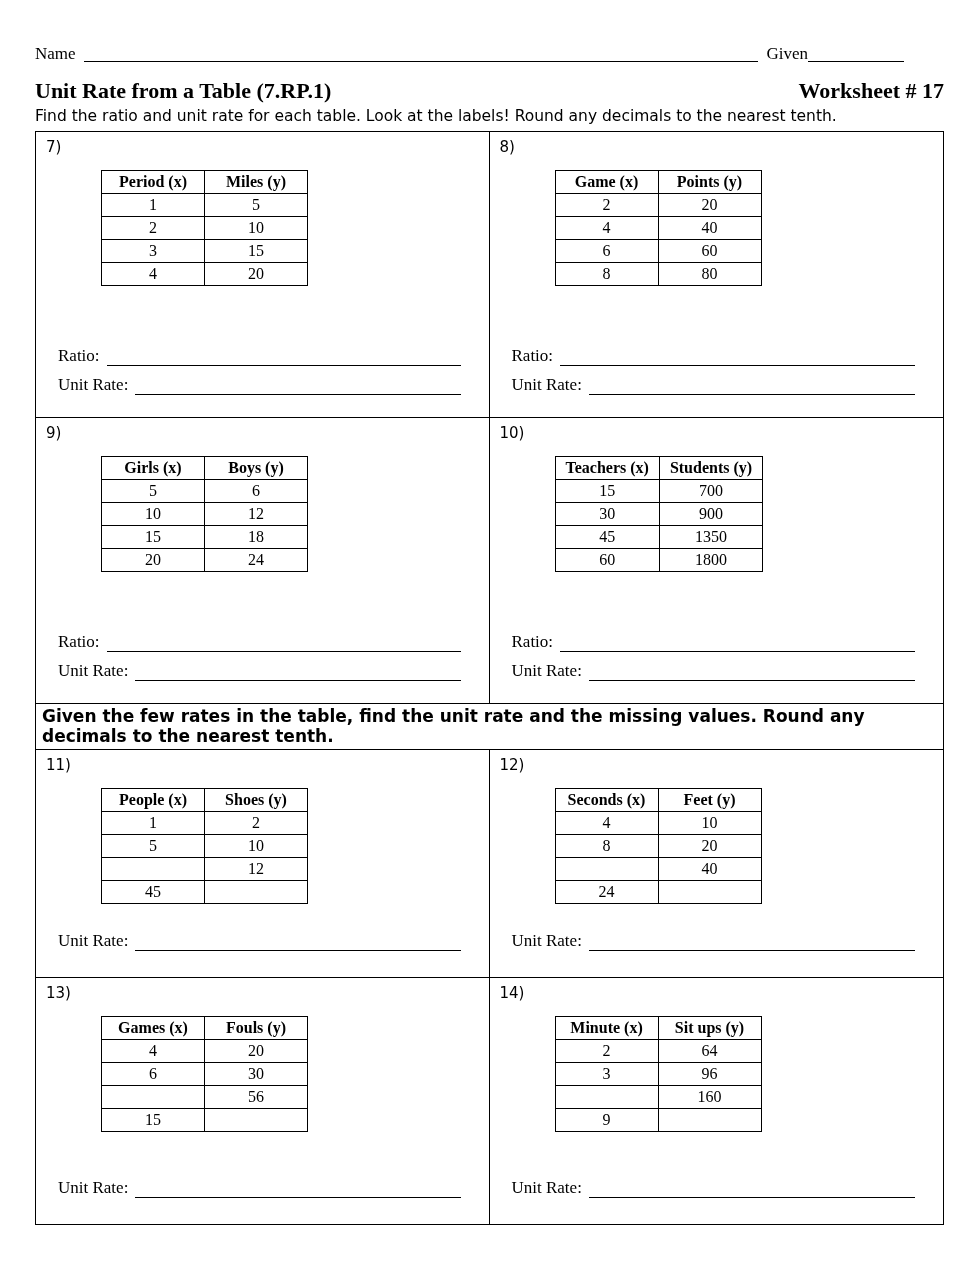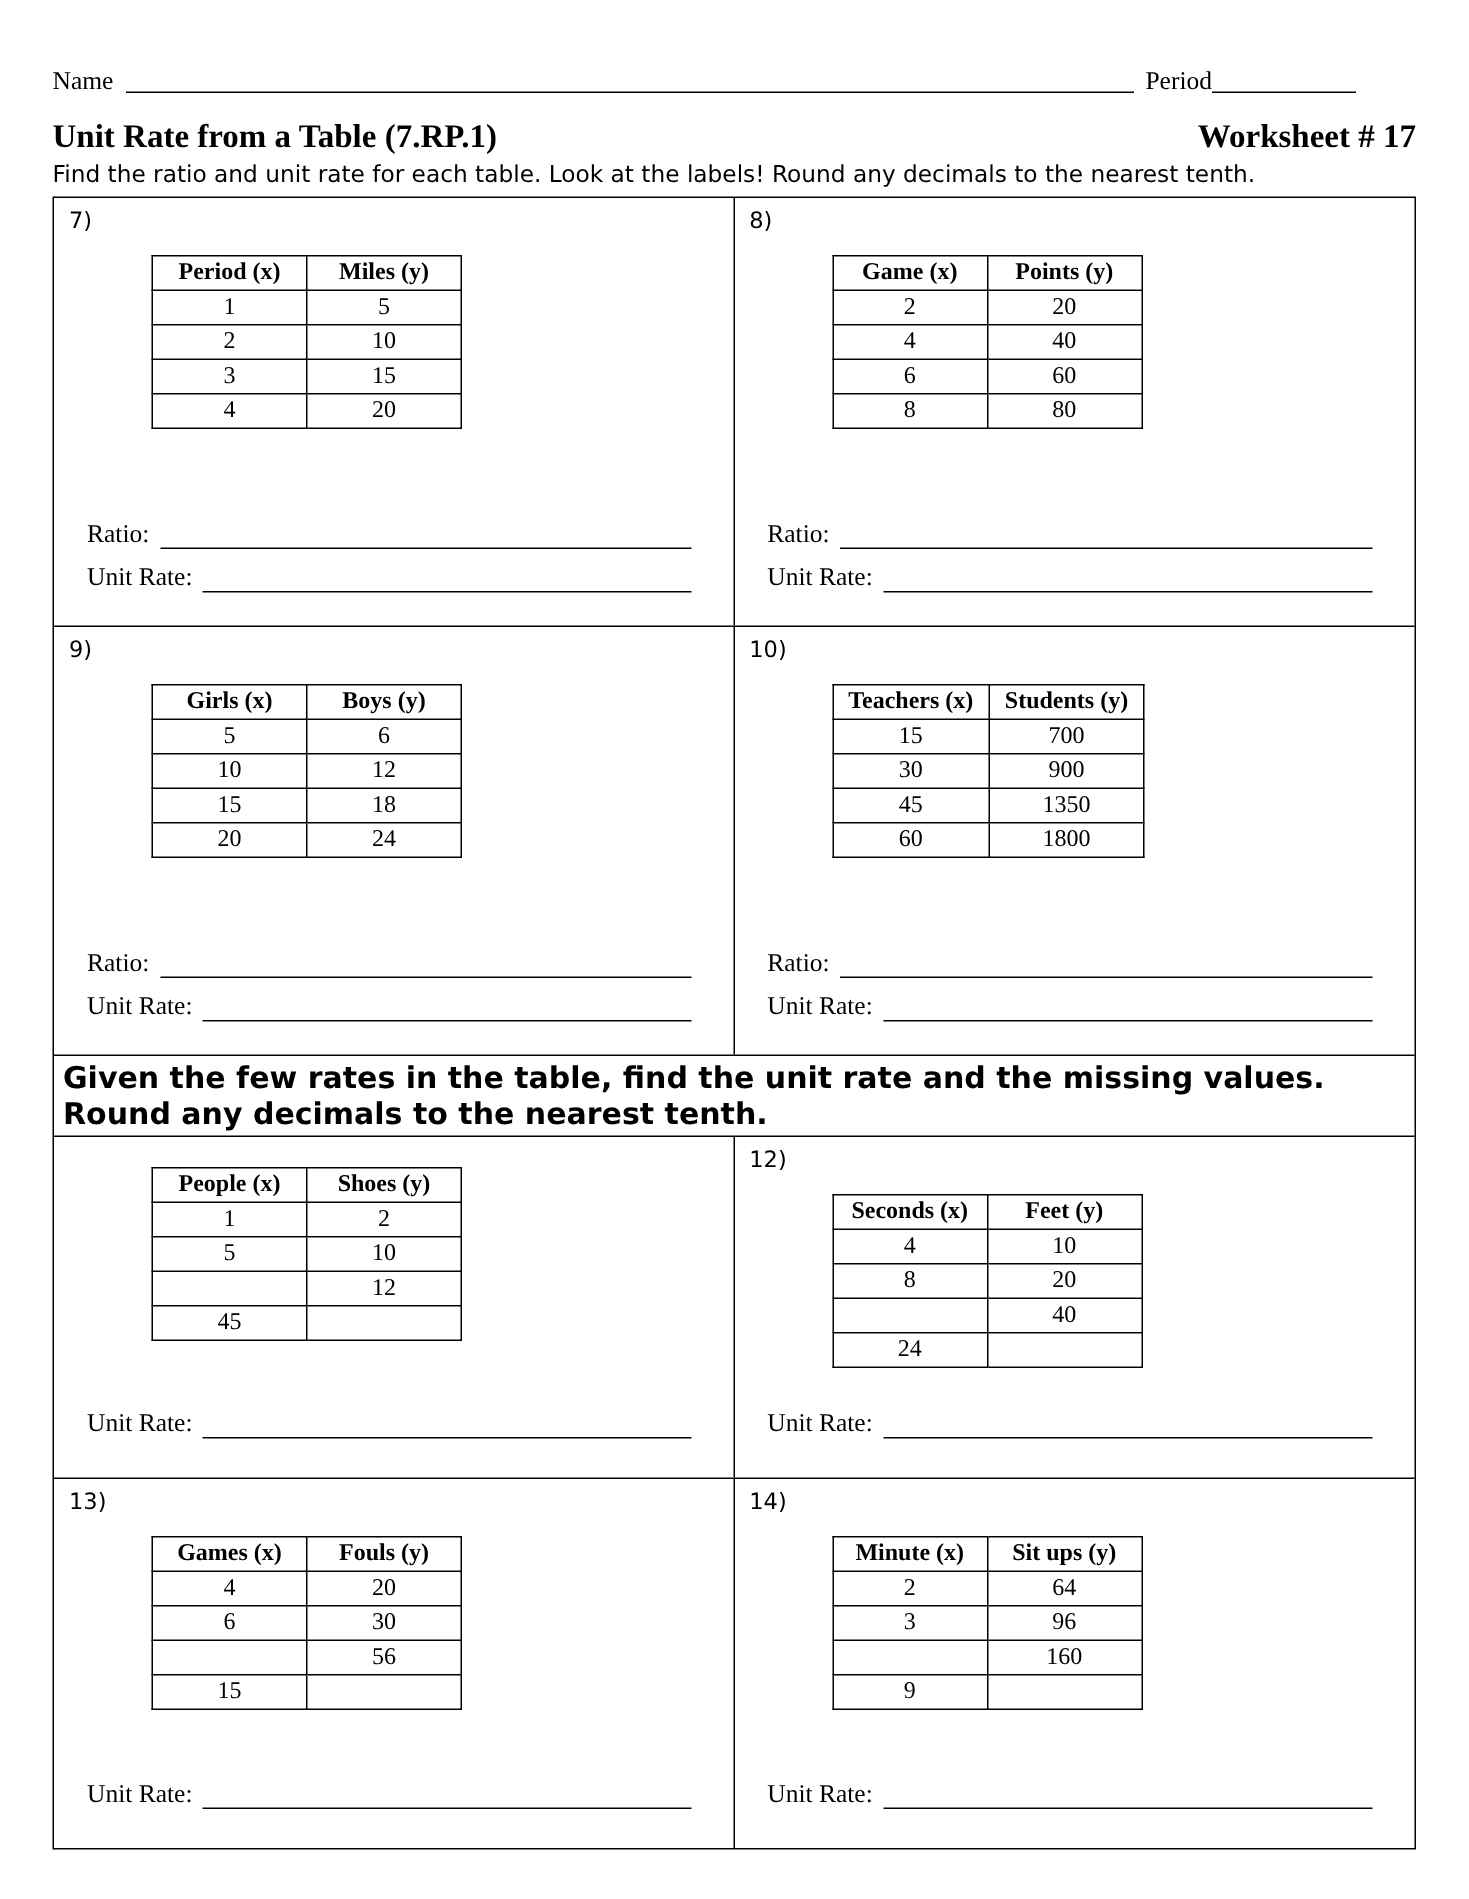--- a/index.html
+++ b/index.html
@@ -51,21 +51,21 @@
   }
   .cell:first-child { border-right:1px solid #000; }
   .r1 .cell, .r2 .cell { height:285px; }
   .r3 .cell { height:227px; }
   .r4 .cell { height:246px; }
 
   .ibar {
     border-bottom:1px solid #000;
     font-family:"DejaVu Sans", sans-serif;
     font-weight:bold;
-    font-size:20px;
+    font-size:17px;
     padding:2px 6px 3px 6px;
   }
 
   .pnum {
     font-family:"DejaVu Sans", sans-serif;
     font-size:15px;
   }
 
   
   table.data-table {
@@ -96,21 +96,21 @@
   .r4 .unit-line { top:200px; }
 </style>
 </head>
 <body>
 
 <div class="page">
 
   <div class="name-row">
     <span>Name</span>
     <span class="blank name-blank"></span>
-    <span>Period</span>
+    <span>Given</span>
     <span class="blank period-blank"></span>
   </div>
 
   <div class="title-row">
     <span>Unit Rate from a Table (7.RP.1)</span>
     <span>Worksheet # 17</span>
   </div>
 
   <div class="instruction1">Find the ratio and unit rate for each table. Look at the labels! Round any decimals to the nearest tenth.</div>
 
@@ -272,20 +272,21 @@
           <span class="answer-blank"></span>
         </div>
       </div>
     </div>
 
     <div class="ibar">Given the few rates in the table, find the unit rate and the missing values. Round any decimals to the nearest tenth.</div>
 
     <div class="prow r3">
 
       <div class="cell">
+        <div class="pnum">11)</div>
         <table class="data-table">
           <thead>
             <tr>
               <th>People (x)</th>
               <th>Shoes (y)</th>
             </tr>
           </thead>
           <tbody>
             <tr>
                 <td>1</td>

